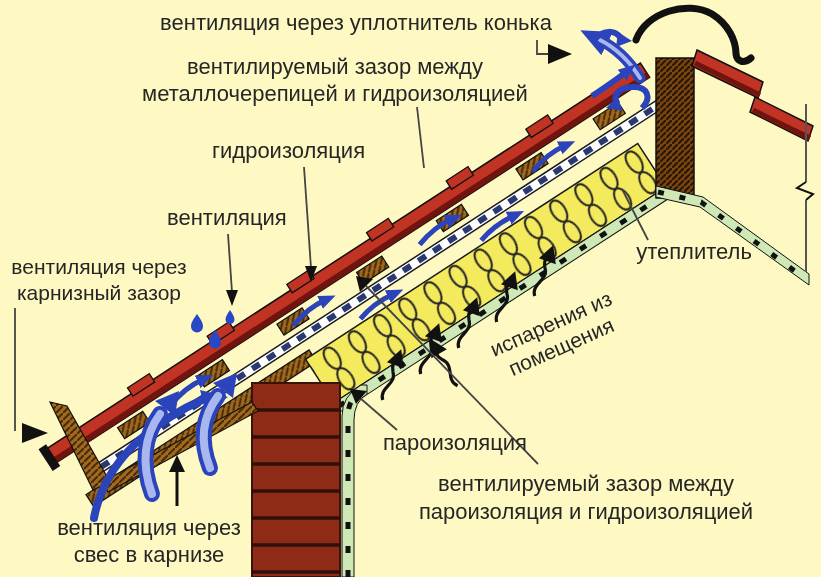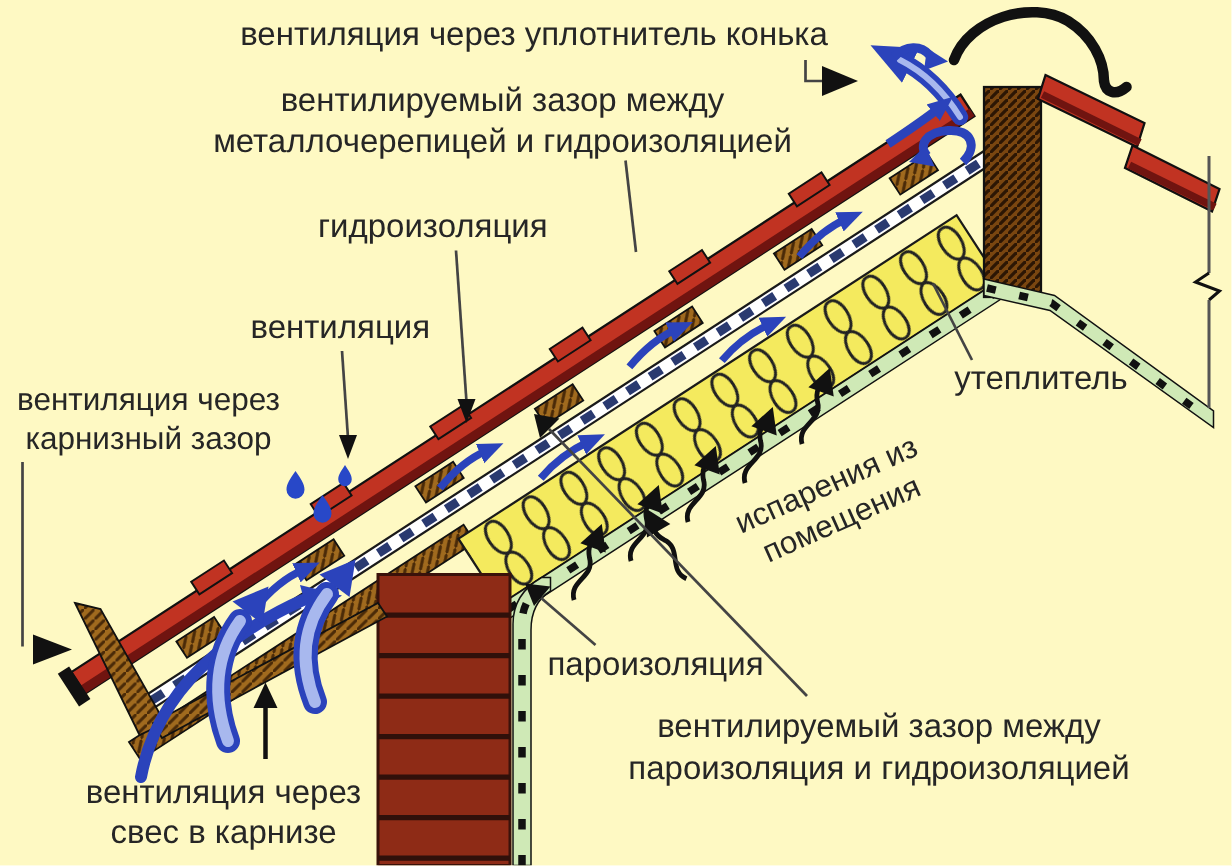--- a/index.html
+++ b/index.html
@@ -8,21 +8,21 @@
   .stage svg{position:absolute;left:0;top:0;}
   .lbl{position:absolute;color:#262626;font-size:22px;line-height:27px;text-align:center;
        font-family:"Liberation Sans",sans-serif;white-space:nowrap;}
   #lbl-ridge-vent{left:140px;top:9px;width:432px;}
   #lbl-gap-tiles{left:112px;top:53px;width:446px;}
   #lbl-waterproofing{left:212px;top:137px;width:170px;text-align:left;}
   #lbl-condensate{left:167px;top:204px;width:130px;text-align:left;}
   #lbl-eaves-vent{left:0px;top:254px;width:198px;font-size:21px;line-height:26px;}
   #lbl-insulation{left:624px;top:238px;width:140px;text-align:center;}
   #lbl-vapors{left:470px;top:310px;width:172px;transform:rotate(-24deg);font-size:21px;line-height:25px;}
-  #lbl-vapor-barrier{left:347px;top:429px;width:180px;text-align:center;}
+  #lbl-vapor-barrier{left:347px;top:429px;width:180px;text-align:right;}
   #lbl-gap-ins{left:416px;top:470px;width:340px;line-height:28px;}
   #lbl-cornice{left:38px;top:514px;width:222px;line-height:27px;}
 </style>
 </head>
 <body>
 
 <div class="stage">
 <svg width="821" height="577" viewBox="0 0 821 577">
   <defs>
     <pattern id="wood" width="7" height="7" patternUnits="userSpaceOnUse">

